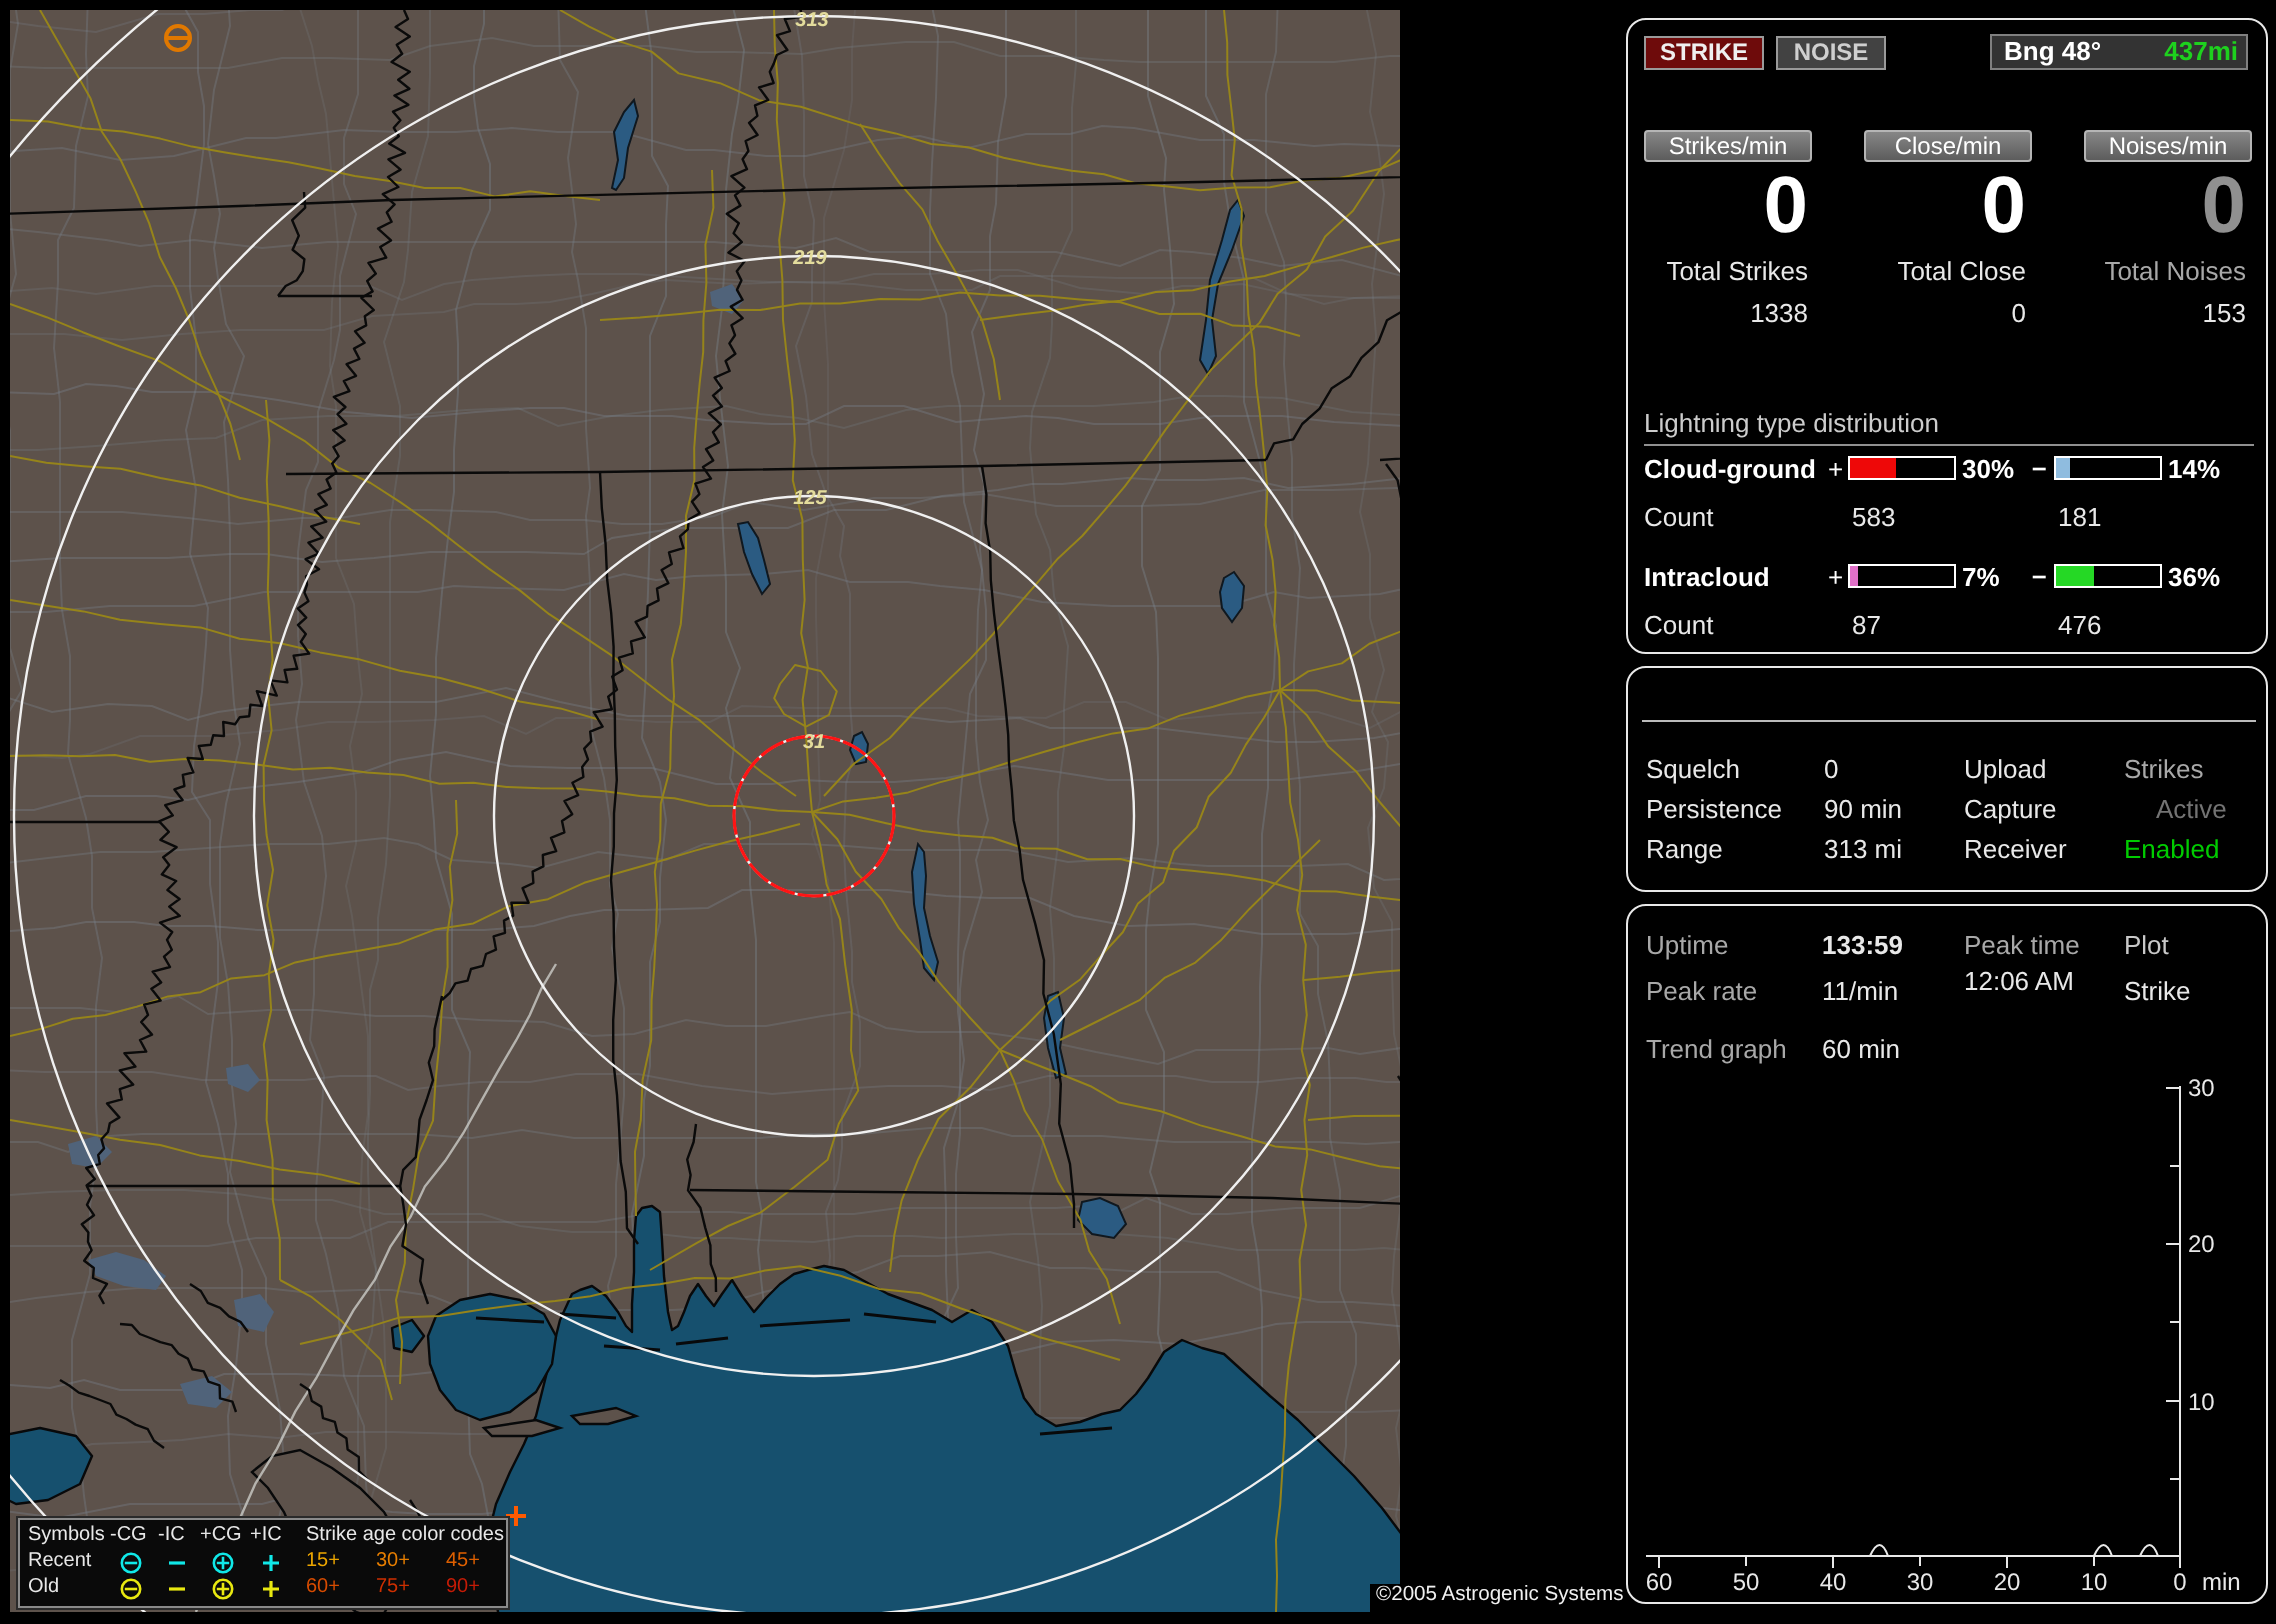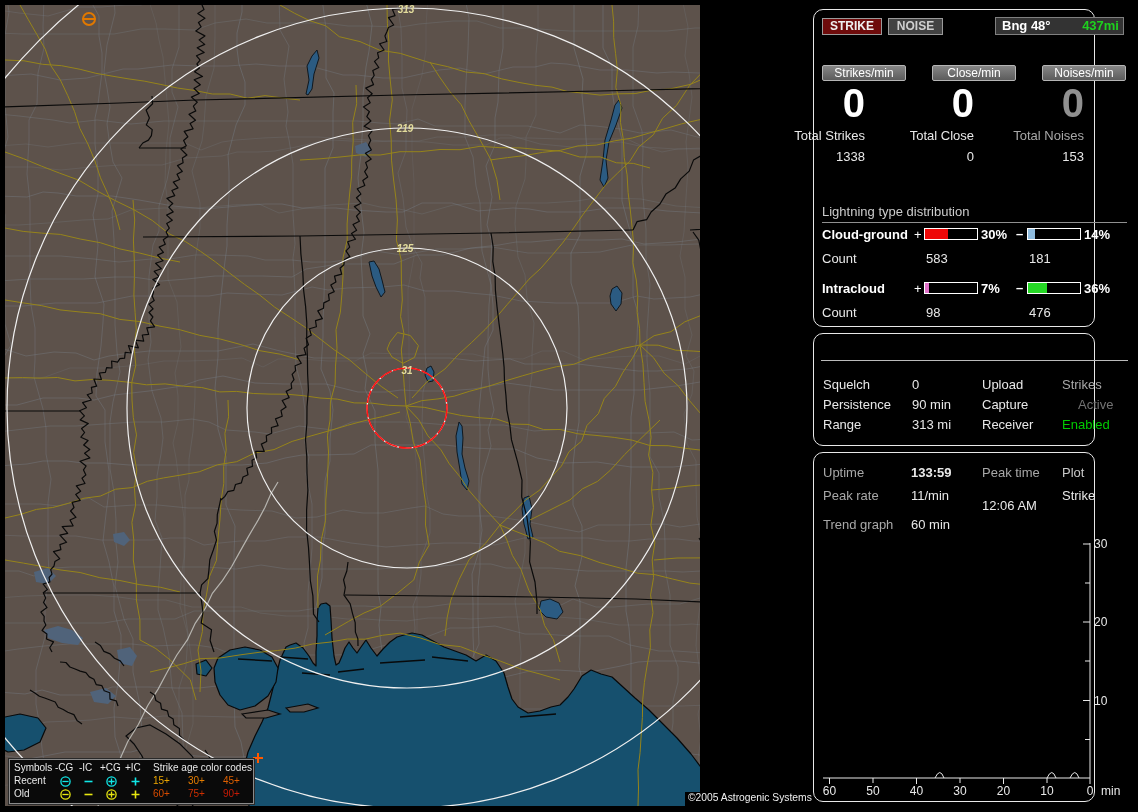--- a/index.html
+++ b/index.html
@@ -1,18 +1,18 @@
 <!DOCTYPE html>
 <html><head><meta charset="utf-8"><style>
 * { margin:0; padding:0; box-sizing:border-box; }
 html,body { width:1138px; height:812px; background:#000; overflow:hidden;
   font-family:"Liberation Sans", sans-serif; }
 #stage { position:relative; width:1138px; height:812px; }
 #map { position:absolute; left:5px; top:5px; width:695px; height:801px; overflow:hidden;font-style:italic; }
-.box { position:absolute; left:813px; width:282px; border:1px solid #e8e8e8; border-radius:10px; background:#000;padding-left:48px; }
+.box { position:absolute; left:813px; width:321px; border:1px solid #e8e8e8; border-radius:10px; background:#000;padding-left:48px; }
 #box1 { top:9px; height:318px; }
 #box2 { top:333px; height:113px; }
 #box3 { top:452px; height:350px; }
 .abs { position:absolute; }
 .btn { position:absolute; font-weight:bold; font-size:12px; text-align:center;
   border:1px solid #9a9a9a; color:#efefef; }
 .gbtn { position:absolute; font-size:12px; text-align:center; color:#fff;
   background:linear-gradient(#868686,#5c5c5c); border:1px solid #b5b5b5; border-radius:2px; }
 .col { position:absolute; text-align:right; }
 .bigzero { font-size:40px; font-weight:bold; line-height:38px; }
@@ -314,21 +314,21 @@
   <div class="bar" style="left:110px;top:271.5px;">
         <i style="width:7%;background:#e070c8;"></i>
       </div>
   <div class="pct" style="left:167px;top:271px;">7%</div>
   <div class="t13b" style="left:202px;top:270px;">–</div>
   <div class="bar" style="left:213px;top:271.5px;">
         <i style="width:36%;background:#25d825;"></i>
       </div>
   <div class="pct" style="left:270px;top:271px;">36%</div>
   <div class="t13" style="left:8px;top:295px;">Count</div>
-  <div class="t13" style="left:112px;top:295px;">98</div>
+  <div class="t13" style="left:112px;top:295px;">87</div>
   <div class="t13" style="left:215px;top:295px;">476</div>
 </div>
 
 <div class="box" id="box2">
   <div class="abs" style="left:7px;top:26px;width:307px;border-bottom:1px solid #bbb;"></div>
   <div class="t13" style="left:9px;top:43px;">Squelch</div>
   <div class="t13" style="left:98px;top:43px;">0</div>
   <div class="t13" style="left:168px;top:43px;">Upload</div>
   <div class="t13g" style="left:248px;top:43px;">Strikes</div>
   <div class="t13" style="left:9px;top:63px;">Persistence</div>
@@ -341,21 +341,21 @@
   <div class="t13" style="left:248px;top:83px;color:#00cc00;">Enabled</div>
 </div>
 
 <div class="box" id="box3">
   <div class="t13g" style="left:9px;top:12px;">Uptime</div>
   <div class="t13" style="left:97px;top:12px;font-weight:bold;">133:59</div>
   <div class="t13g" style="left:168px;top:12px;">Peak time</div>
   <div class="t13g" style="left:248px;top:12px;color:#c8c8c8;">Plot</div>
   <div class="t13g" style="left:9px;top:35px;">Peak rate</div>
   <div class="t13" style="left:97px;top:35px;">11/min</div>
-  <div class="t13" style="left:168px;top:45px;text-align:center;">12:06 AM</div>
+  <div class="t13" style="left:168px;top:30px;text-align:center;">12:06 AM</div>
   <div class="t13" style="left:248px;top:35px;">Strike</div>
   <div class="t13g" style="left:9px;top:64px;">Trend graph</div>
   <div class="t13" style="left:97px;top:64px;">60 min</div>
   <svg class="abs" style="left:0;top:85px;" width="319" height="264" viewBox="0 0 319 264">
     <g stroke="#e8e8e8" stroke-width="1" fill="none">
       <path d="M276,5 L276,240 M9,240 L276,240"></path>
       <path d="M276,6 L269,6 M276,45 L271,45 M276,84 L269,84 M276,123 L271,123 M276,162.5 L269,162.5 M276,201.5 L271,201.5"></path>
       <path d="M15.5,240 L15.5,246 M59,240 L59,245 M102.5,240 L102.5,246 M146,240 L146,245 M189.5,240 L189.5,246 M233,240 L233,245 M276,240 L276,246"></path>
       <path d="M121,240 q5,-11 9,0"></path>
       <path d="M233,240 q5,-11 9,0"></path>

